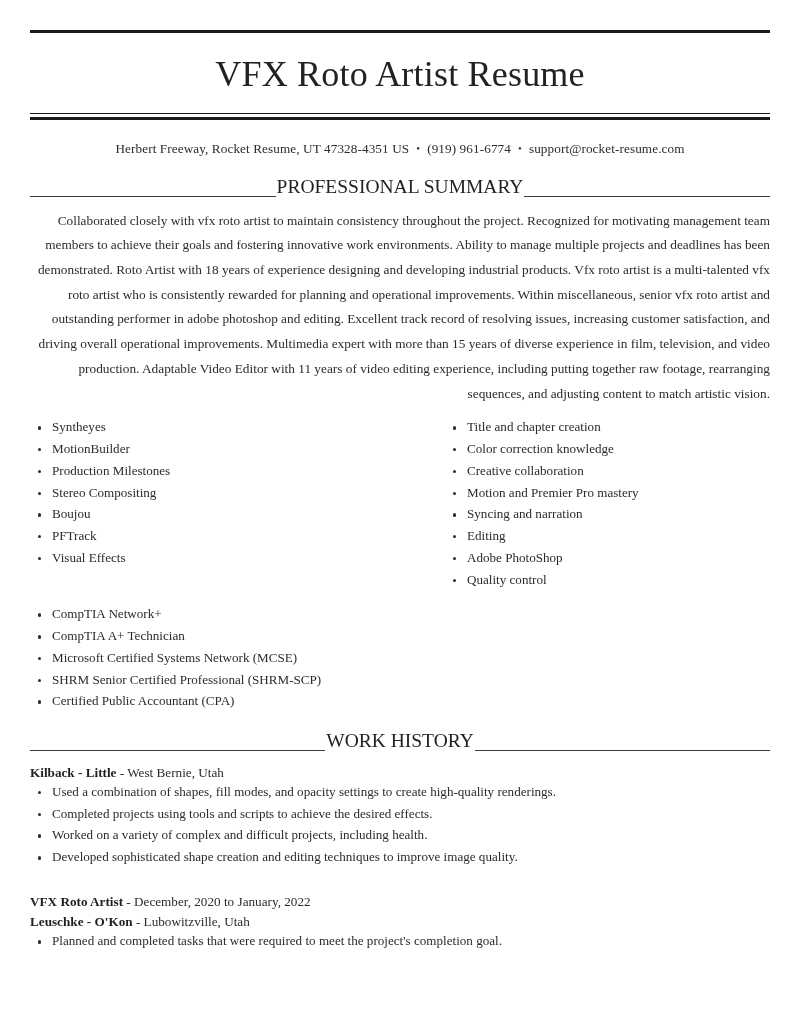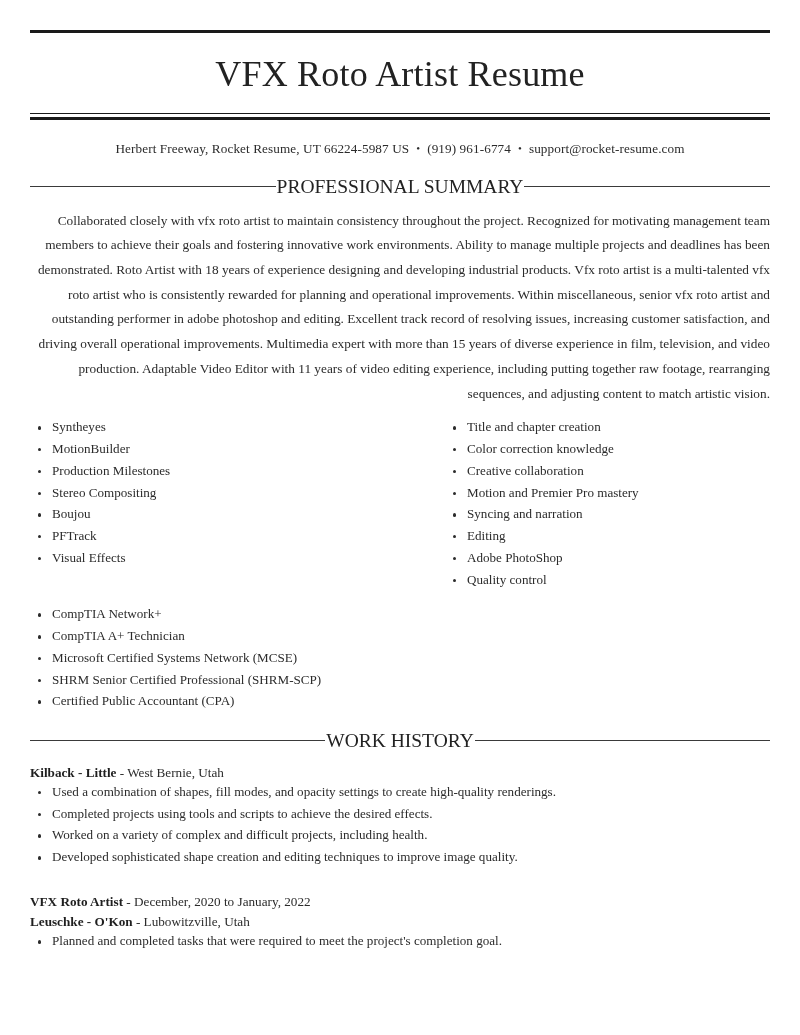--- a/index.html
+++ b/index.html
@@ -55,21 +55,21 @@
   .contact-sep {
     padding: 0 7px;
     font-size: 11px;
     position: relative;
     top: -1px;
   }
 
   
   .section-head {
     display: flex;
-    align-items: center;
+    align-items: flex-end;
     gap: 1px;
     margin-top: 20px;
   }
   .section-head .line {
     flex: 1 1 auto;
     height: 0;
     border-top: 1.4px solid #3a3a3a;
   }
   .section-head .label {
     flex: 0 0 auto;
@@ -144,21 +144,21 @@
 
 <div class="page">
 
   <div class="rule-top"></div>
 
   <div class="doc-title">VFX Roto Artist Resume</div>
 
   <div class="rule-double"></div>
 
   <div class="contact-line">
-    <span>Herbert Freeway, Rocket Resume, UT 66224-5987 US</span><span class="contact-sep">•</span><span>(919) 961-6774</span><span class="contact-sep">•</span><span>support@rocket-resume.com</span>
+    <span>Herbert Freeway, Rocket Resume, UT 47328-4351 US</span><span class="contact-sep">•</span><span>(919) 961-6774</span><span class="contact-sep">•</span><span>support@rocket-resume.com</span>
   </div>
 
   <div class="section-head">
     <span class="line"></span>
     <span class="label">PROFESSIONAL SUMMARY</span>
     <span class="line"></span>
   </div>
   <div class="summary">Collaborated closely with vfx roto artist to maintain consistency throughout the project. Recognized for motivating management team members to achieve their goals and fostering innovative work environments. Ability to manage multiple projects and deadlines has been demonstrated. Roto Artist with 18 years of experience designing and developing industrial products. Vfx roto artist is a multi-talented vfx roto artist who is consistently rewarded for planning and operational improvements. Within miscellaneous, senior vfx roto artist and outstanding performer in adobe photoshop and editing. Excellent track record of resolving issues, increasing customer satisfaction, and driving overall operational improvements. Multimedia expert with more than 15 years of diverse experience in film, television, and video production. Adaptable Video Editor with 11 years of video editing experience, including putting together raw footage, rearranging sequences, and adjusting content to match artistic vision.</div>
 
   <div class="skills-wrap">

